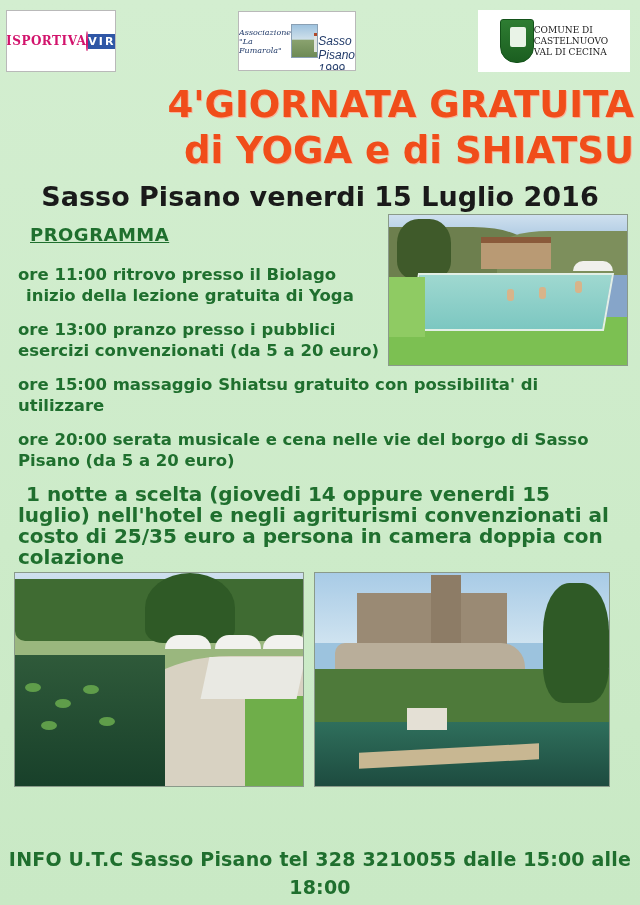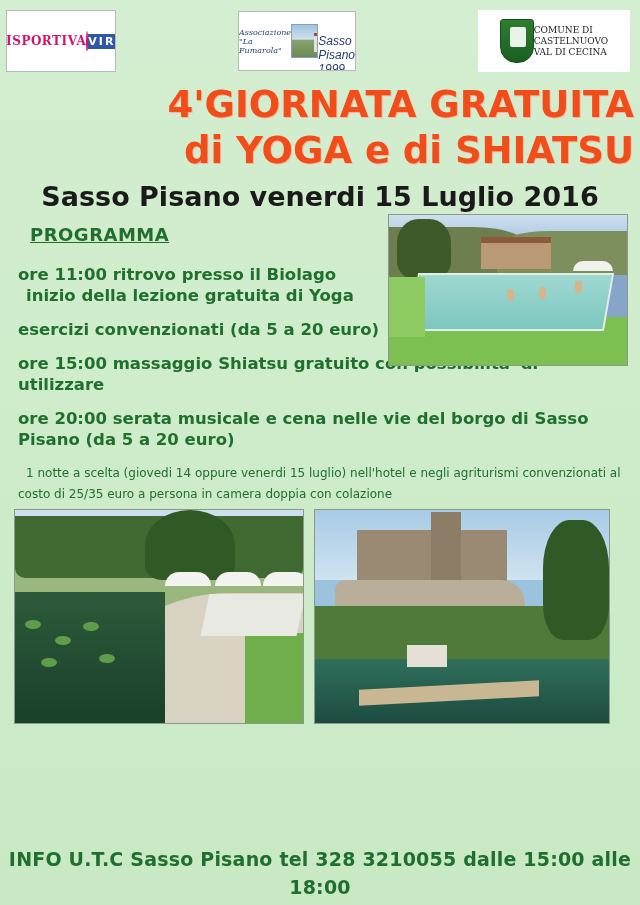--- a/index.html
+++ b/index.html
@@ -212,23 +212,23 @@
     padding-left: 6px;
     margin-top: 19px;
   }
   .prog-item {
     margin-bottom: 13px;
   }
   .prog-item .ind { display: block; }
   .prog-item.narrow { width: 385px; }
   .note {
     color: #1f6f2e;
-    font-size: 12px;
+    font-size: 20px;
     line-height: 21px;
-    font-weight: normal;
+    font-weight: bold;
     padding-left: 6px;
     margin-top: 2px;
   }
 
   .photo-pool {
     position: absolute;
     right: 12px;
     top: 0px;
     width: 240px;
     height: 152px;
@@ -363,20 +363,21 @@
     <div class="programma">PROGRAMMA</div>
 
     <div class="prog-list">
 
       <div class="prog-item narrow">
         <span class="ind">ore 11:00 ritrovo presso il Biolago</span>
         <span class="ind" style="padding-left:8px;">inizio della lezione gratuita di Yoga</span>
       </div>
 
       <div class="prog-item narrow">
+        <span class="ind">ore 13:00 pranzo presso i pubblici</span>
         <span class="ind">esercizi convenzionati (da 5 a 20 euro)</span>
       </div>
 
       <div class="prog-item">
         <span class="ind">ore 15:00 massaggio Shiatsu gratuito con possibilita' di utilizzare</span>
       </div>
 
       <div class="prog-item">
         <span class="ind">ore 20:00 serata musicale e cena nelle vie del borgo di Sasso</span>
         <span class="ind">Pisano (da 5 a 20 euro)</span>

